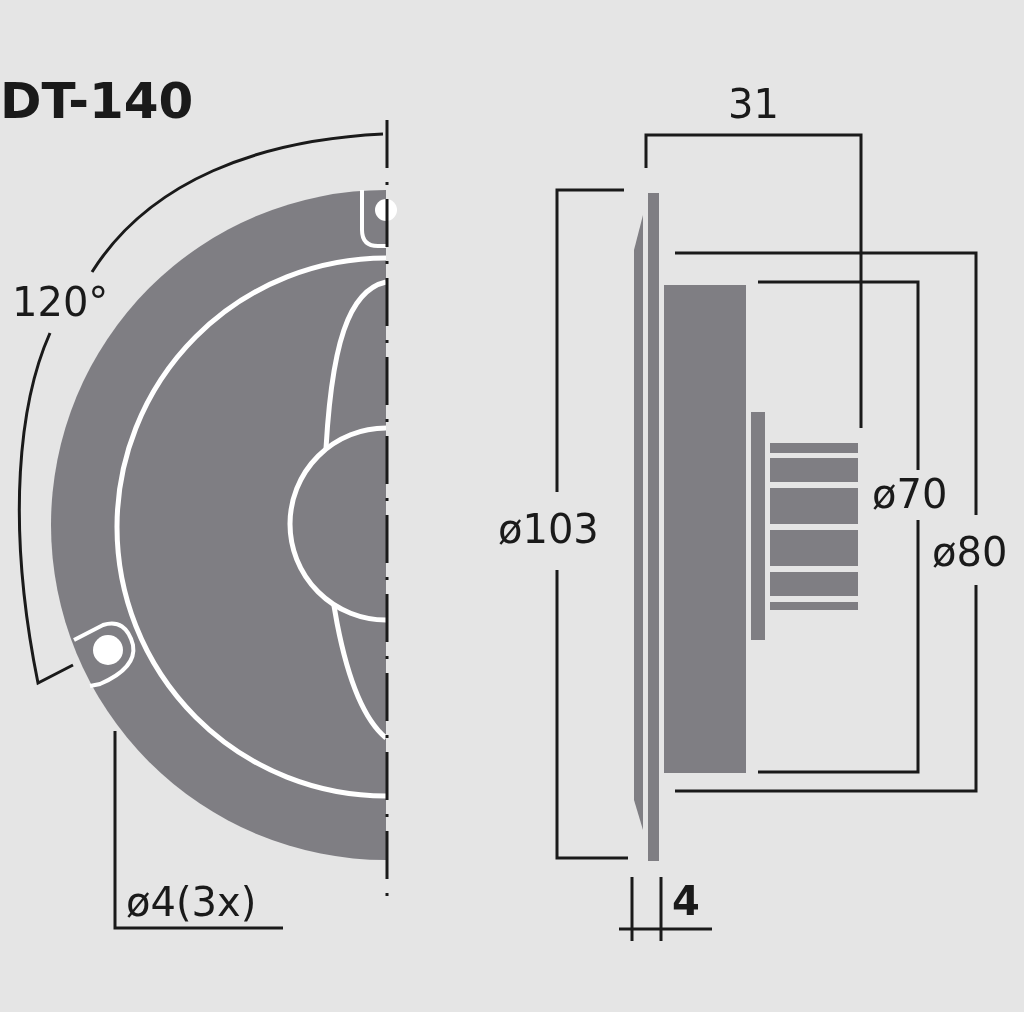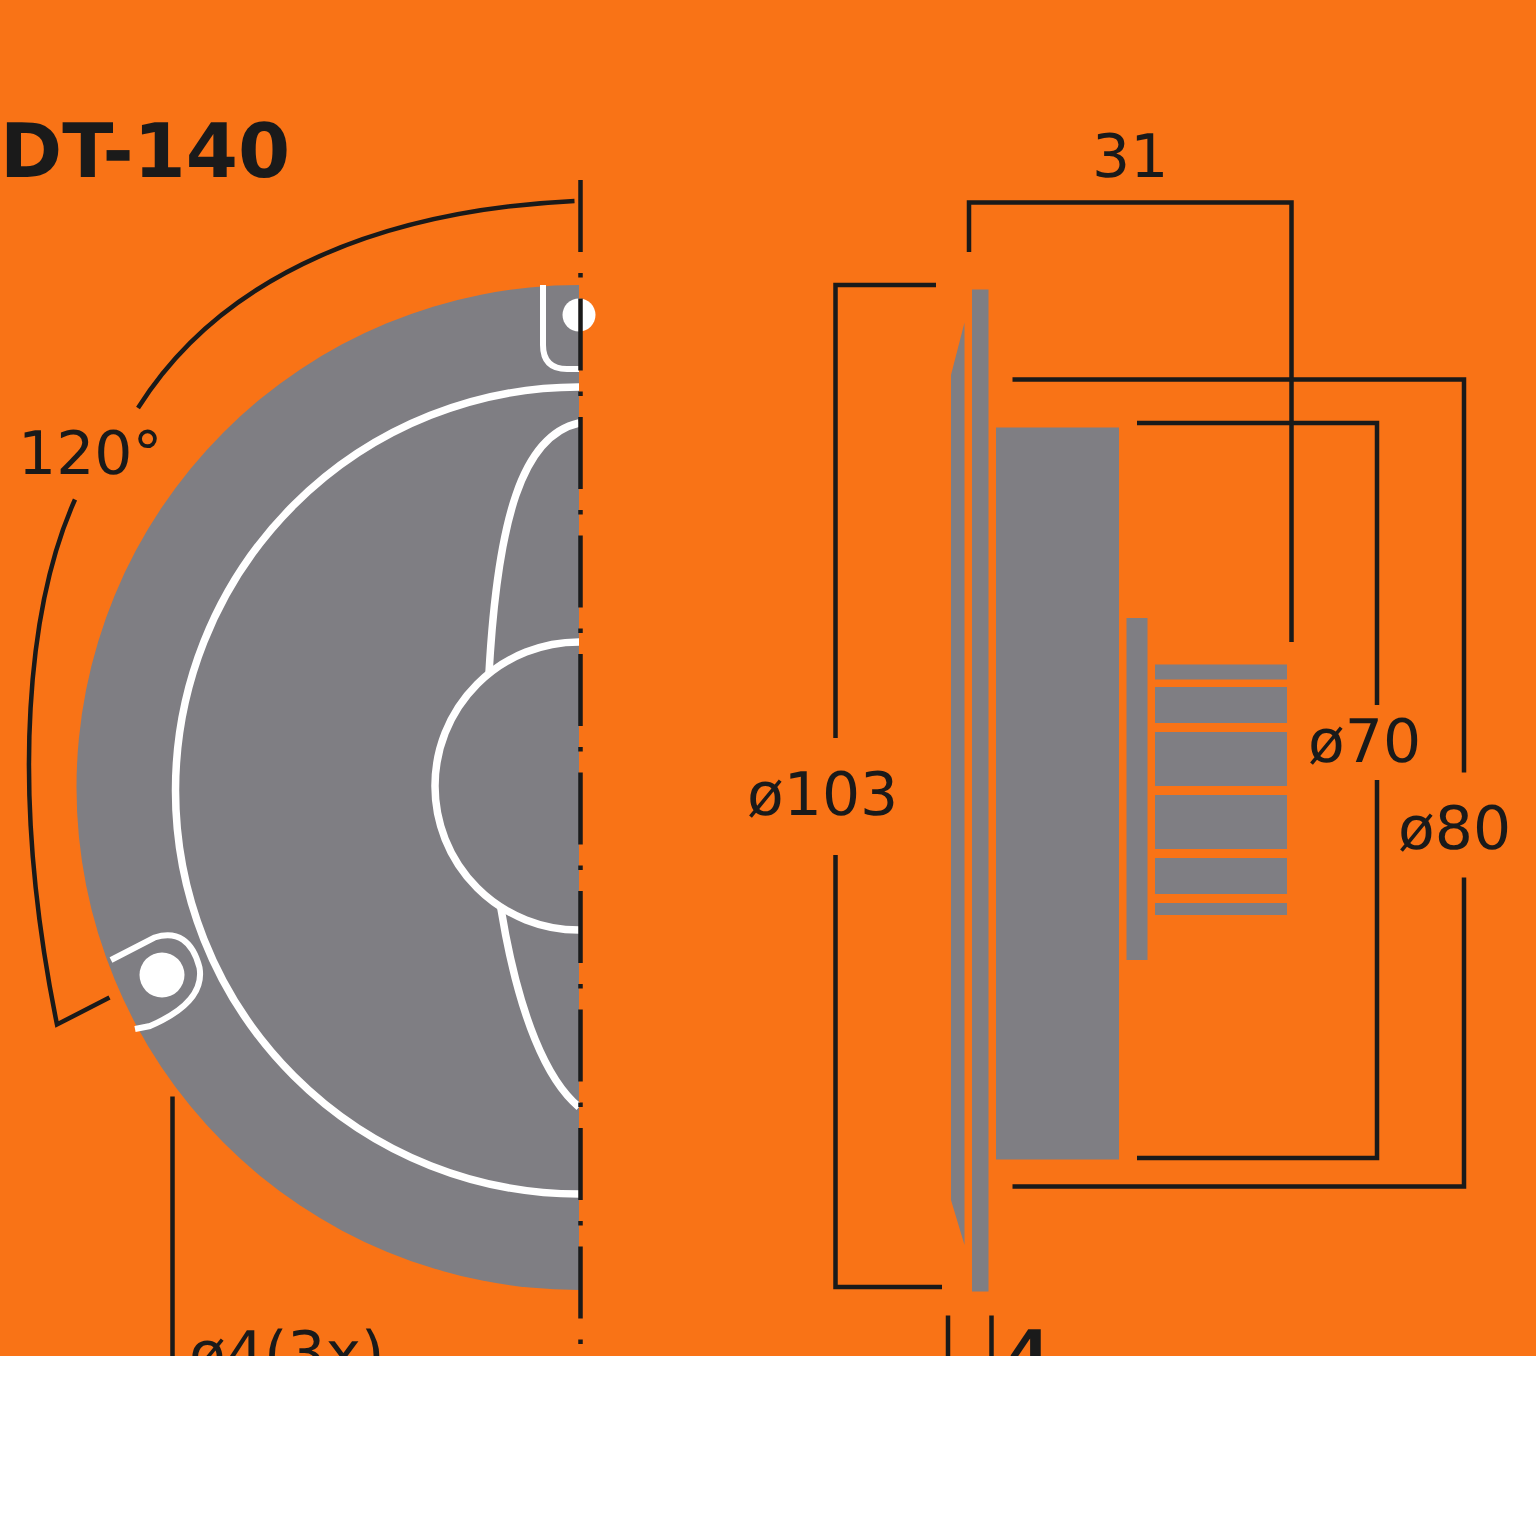--- a/index.html
+++ b/index.html
@@ -1,16 +1,16 @@
 <!DOCTYPE html>
 <html><head>
 <meta charset="utf-8">
 <style>
   html, body { margin: 0; padding: 0; background: #ffffff; }
-  #canvas { position: relative; width: 1024px; height: 904px; overflow: hidden; background: #f97316; }
+  #canvas { position: relative; width: 1024px; height: 1012px; overflow: hidden; background: #e5e5e5; }
   svg { position: absolute; left: 0; top: 0; }
   .lbl { font-family: "DejaVu Sans", sans-serif; fill: #1a1a1a; }
   .title { font-family: "DejaVu Sans", sans-serif; font-weight: bold; fill: #1a1a1a; }
 </style>
 </head>
 <body>
 
 <div id="canvas">
 <svg width="1024" height="1024" viewBox="0 0 1024 1024">
 

